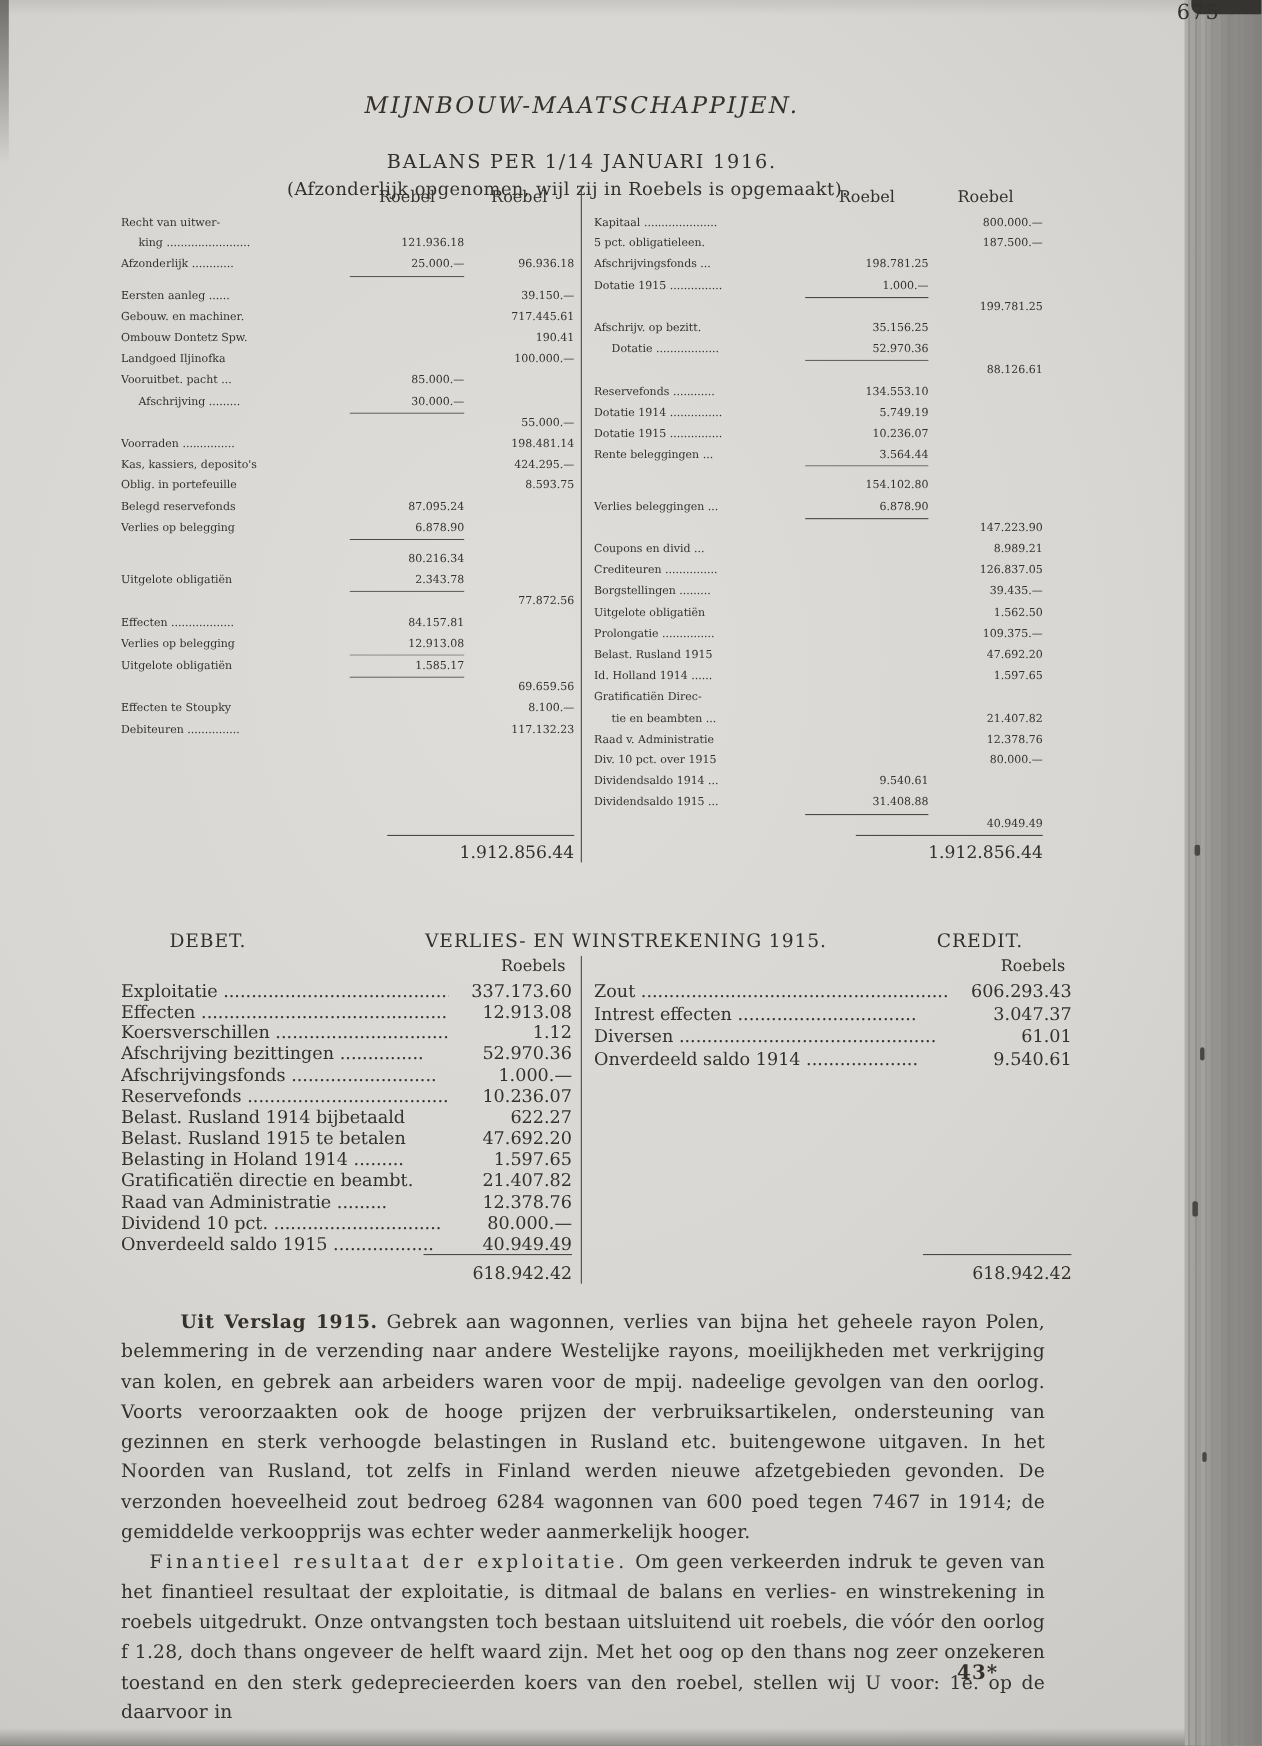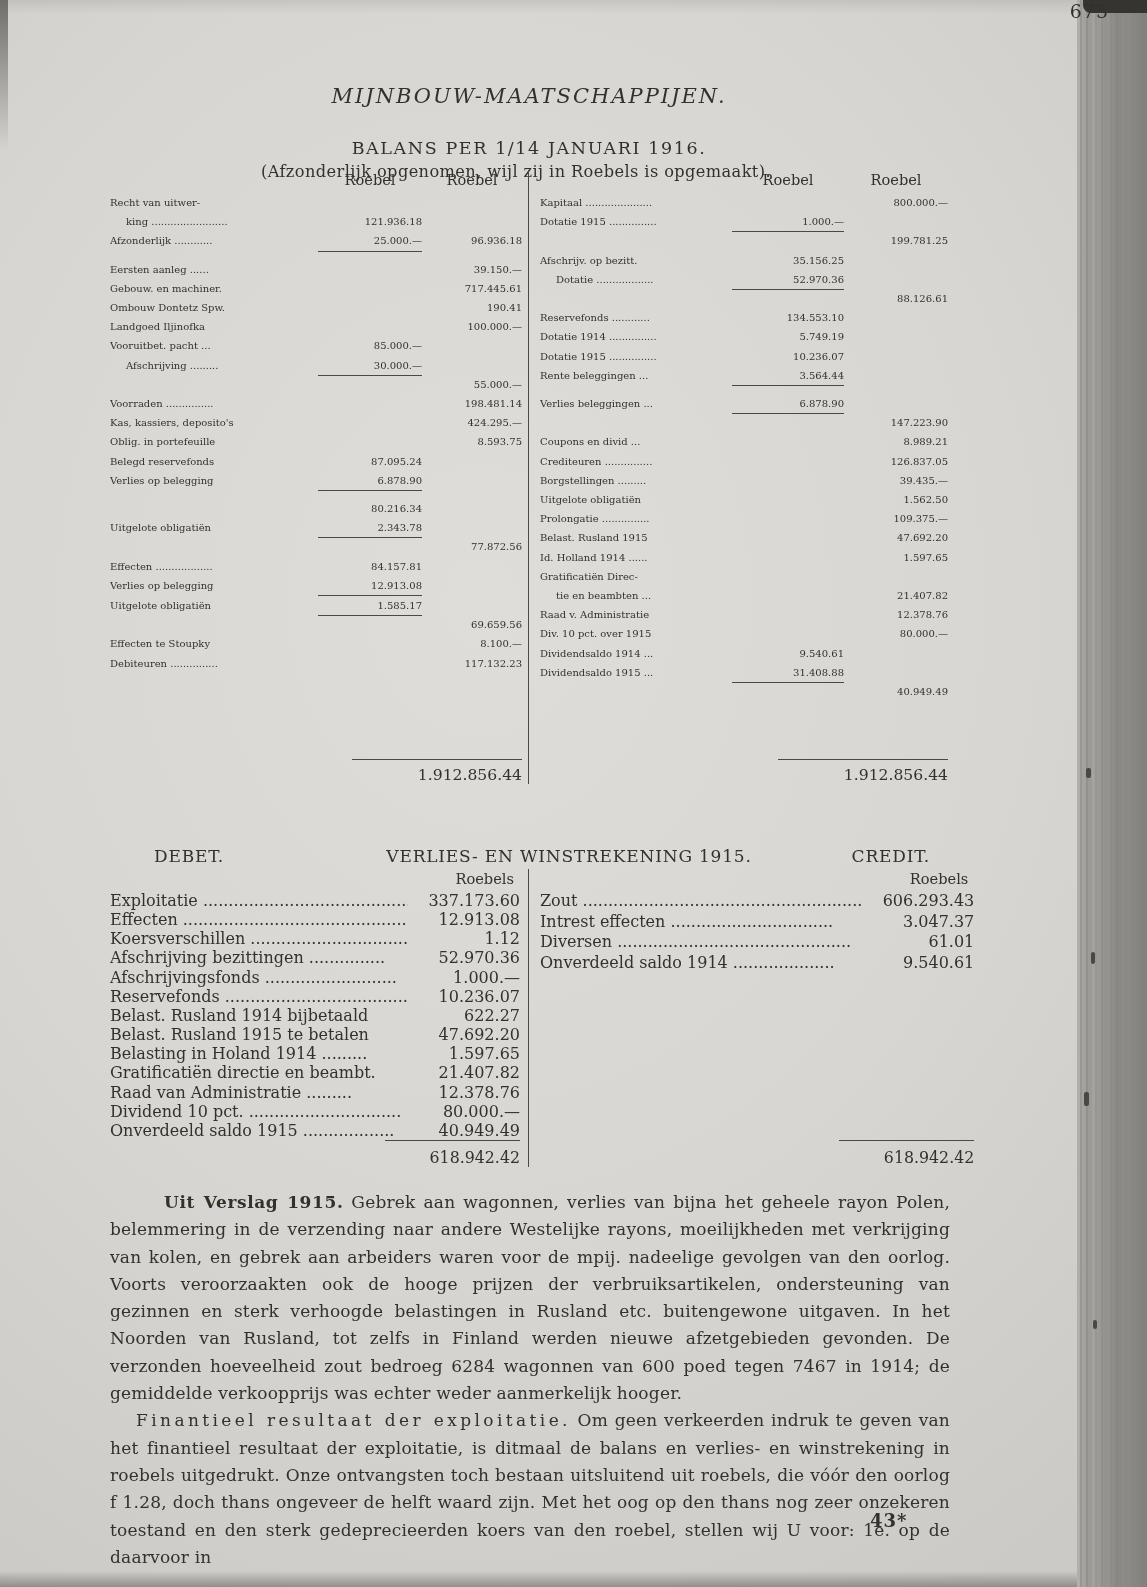--- a/index.html
+++ b/index.html
@@ -253,20 +253,30 @@
           <span class="lbl"></span>
           <span class="a1">Roebel</span>
           <span class="a2">Roebel</span>
         </div>
       <div class="row">
           <span class="lbl">Kapitaal .....................</span>
           <span class="a1"></span>
           <span class="a2">800.000.—</span>
         </div>
       <div class="row">
+          <span class="lbl">5 pct. obligatieleen.</span>
+          <span class="a1"></span>
+          <span class="a2">187.500.—</span>
+        </div>
+      <div class="row">
+          <span class="lbl">Afschrijvingsfonds ...</span>
+          <span class="a1">198.781.25</span>
+          <span class="a2"></span>
+        </div>
+      <div class="row">
           <span class="lbl">Dotatie 1915 ...............</span>
           <span class="a1">1.000.—</span>
           <span class="a2"></span>
         </div>
       <div class="row rl">
           <span class="lbl"></span>
           <span class="a1"></span>
           <span class="a2">199.781.25</span>
         </div>
       <div class="row">
@@ -300,20 +310,25 @@
           <span class="a2"></span>
         </div>
       <div class="row">
           <span class="lbl">Rente beleggingen ...</span>
           <span class="a1">3.564.44</span>
           <span class="a2"></span>
         </div>
       <div class="row rl gapb">
           <span class="lbl"></span>
           <span class="a1"></span>
+          <span class="a2"></span>
+        </div>
+      <div class="row">
+          <span class="lbl"></span>
+          <span class="a1">154.102.80</span>
           <span class="a2"></span>
         </div>
       <div class="row">
           <span class="lbl">Verlies beleggingen ...</span>
           <span class="a1">6.878.90</span>
           <span class="a2"></span>
         </div>
       <div class="row rl">
           <span class="lbl"></span>
           <span class="a1"></span>

